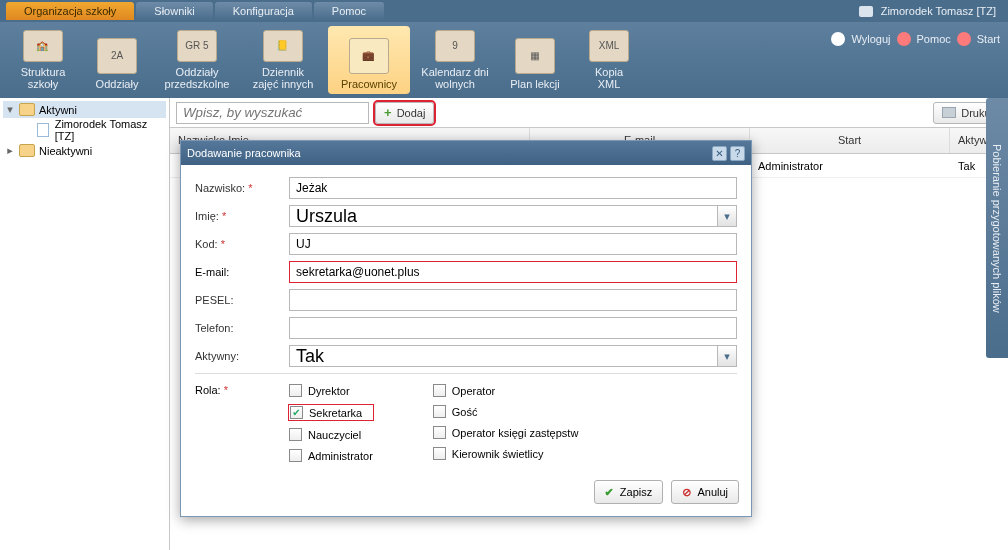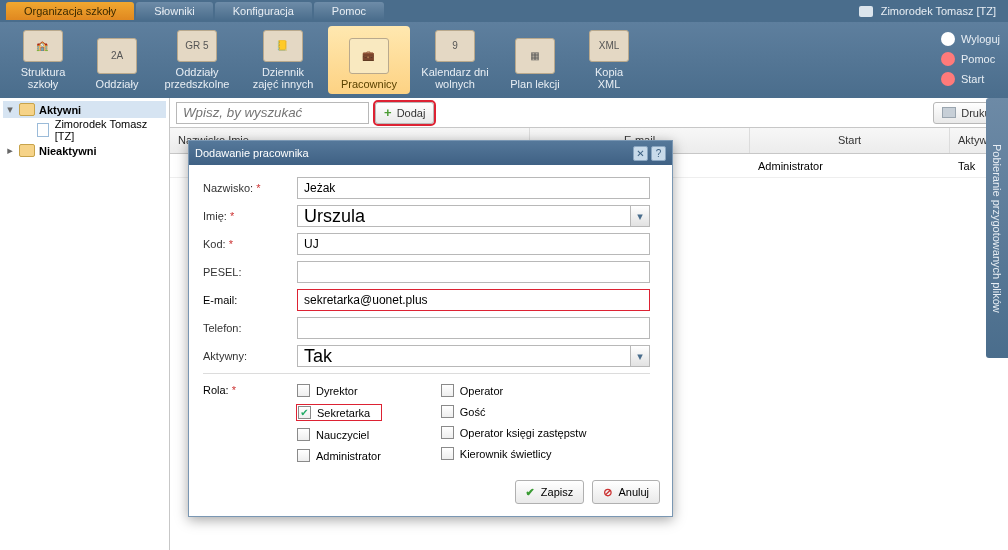--- a/index.html
+++ b/index.html
@@ -15,31 +15,31 @@
   .chat-icon { width: 14px; height: 11px; background: #dbe4ec; border-radius: 2px; display:inline-block; }
 
   
   .ribbon { background: linear-gradient(#5e7f9e,#4a6d8c); height: 76px; display: flex; align-items: center; padding: 0 8px; position:relative; }
   .ribbon-buttons { display:flex; gap:4px; }
   .ribbon-btn { width: 82px; height: 68px; display:flex; flex-direction:column; align-items:center; justify-content:flex-end; padding:4px 2px; border-radius:4px; color:#e8eef4; font-size:11px; text-align:center; line-height:1.1; cursor:pointer; }
   .ribbon-btn.narrow { width:70px; }
   .ribbon-btn.active { background: linear-gradient(#ffe8b0,#fdd283); color:#5a4200; }
   .ribbon-icon { width:40px; height:36px; background:#e4d8c4; border:1px solid #b9a98d; border-radius:3px; margin-bottom:4px; display:flex; align-items:center; justify-content:center; font-size:10px; color:#555; }
   .ribbon-btn.active .ribbon-icon { background:#f9e9c0; }
-  .ribbon-right { position:absolute; right:8px; top:10px; display:flex; flex-direction:column; gap:6px; }
+  .ribbon-right { position:absolute; right:8px; top:10px; display:flex; flex-direction:row; gap:6px; }
   .ribbon-link { display:flex; align-items:center; gap:6px; color:#e8eef4; cursor:pointer; }
   .ribbon-link .lico { width:14px; height:14px; background:#d88; border-radius:50%; display:inline-block; }
 
   
   .main { display:flex; height: calc(550px - 22px - 76px); }
   .tree-panel { width: 210px; border-right:1px solid #c7c7c7; background:#fff; padding:3px; }
   .tree-node { display:flex; align-items:center; gap:4px; padding:2px 2px; cursor:pointer; }
   .tree-node .expander { width:10px; text-align:center; color:#666; }
   .tree-node .folder { width:16px; height:13px; background:#f6d388; border:1px solid #c7a34b; border-radius:2px; display:inline-block; }
-  .tree-node.root > span.label { font-weight:bold; }
+  .tree-node.root > span.label { font-weight:normal; }
   .tree-node.sel { background:#d6e4f2; }
   .tree-child { padding-left:34px; display:flex; align-items:center; gap:6px; }
   .tree-child .doc { width:12px; height:14px; background:#fff; border:1px solid #9bbbd9; display:inline-block; }
 
   .content { flex:1; display:flex; flex-direction:column; position:relative; }
   .toolbar { height:30px; border-bottom:1px solid #c7c7c7; display:flex; align-items:center; padding:3px 6px; gap:6px; background:#fff; }
   .search-input { flex:0 0 190px; height:22px; border:1px solid #b8b8b8; padding:0 6px; color:#999; font-style:italic; }
   .btn { height:22px; border:1px solid #b8b8b8; background:linear-gradient(#fff,#e9e9e9); border-radius:3px; padding:0 8px; display:flex; align-items:center; gap:5px; cursor:pointer; font-size:11px; color:#333; }
   .btn.highlight { outline:2px solid #d23; outline-offset:0; }
   .btn .plus { color:#4a9b33; font-weight:bold; font-size:13px; }
@@ -53,25 +53,25 @@
   .col-rola { flex:0 0 200px; }
   .col-akt { flex:1; }
   .grid-row { height:24px; display:flex; align-items:center; border-bottom:1px solid #eee; }
   .grid-row > div { padding:0 8px; }
   .grid-row .col-nazw, .grid-row .col-em, .grid-row .col-rola, .grid-row .col-akt { border-right:none; }
 
   
   .side-tab { position:absolute; right:0; top:98px; width:22px; height:260px; background:linear-gradient(#6d8aa6,#4a6d8c); color:#e8eef4; writing-mode:vertical-rl; text-orientation:mixed; display:flex; align-items:center; justify-content:center; font-size:11px; border-radius:3px 0 0 3px; cursor:pointer; }
 
   
-  .modal { position:absolute; left:188px; top:140px; width:485px; background:#fff; border:1px solid #7a97b3; box-shadow:0 3px 12px rgba(0,0,0,.35); }
+  .modal { position:absolute; left:180px; top:140px; width:572px; background:#fff; border:1px solid #7a97b3; box-shadow:0 3px 12px rgba(0,0,0,.35); }
   .modal-head { background:linear-gradient(#55789a,#3f6184); color:#fff; height:24px; display:flex; align-items:center; justify-content:space-between; padding:0 6px; }
   .modal-head .icons { display:flex; gap:3px; }
   .modal-head .ib { width:15px; height:15px; background:#c8daea; border:1px solid #8aa6c1; border-radius:2px; color:#3a5e80; font-size:10px; display:flex; align-items:center; justify-content:center; cursor:pointer; }
-  .modal-body { padding:12px 22px 8px 14px; }
+  .modal-body { padding:12px 14px 8px 14px; }
   .field { display:flex; align-items:center; margin-bottom:6px; }
   .field label { flex:0 0 94px; color:#333; }
   .req::after { content:" *"; color:#c33; }
   .field .control { flex:1; height:22px; border:1px solid #b8b8b8; padding:0 6px; font-size:12px; }
   .field.hl .control { border:1px solid #d23; }
   .field.hl label { color:#000; }
   .field .select { display:flex; }
   .field .select input { flex:1; border:1px solid #b8b8b8; border-right:none; height:22px; padding:0 6px; font-size:18px; }
   .field .select .dd { width:20px; height:22px; border:1px solid #b8b8b8; background:linear-gradient(#fff,#e2e2e2); display:flex; align-items:center; justify-content:center; cursor:pointer; color:#4a6d8c; }
   .divider { border-top:1px solid #dcdcdc; margin:6px 0 10px 0; }
@@ -225,27 +225,27 @@
         <label class="req">Imię:</label>
       <div class="select" style="flex:1">
         <input value="Urszula" style="">
         <div class="dd">▾</div>
       </div>
       </div>
     <div class="field">
         <label class="req">Kod:</label>
       <input class="control" value="UJ" style="">
       </div>
-    <div class="field">
-        <label>PESEL:</label>
-      <input class="control" value="" style="">
-      </div>
     <div class="field hl">
         <label>E-mail:</label>
       <input class="control" value="sekretarka@uonet.plus" style="">
+      </div>
+    <div class="field">
+        <label>PESEL:</label>
+      <input class="control" value="" style="">
       </div>
     <div class="field">
         <label>Telefon:</label>
       <input class="control" value="" style="">
       </div>
     <div class="field">
         <label>Aktywny:</label>
       <div class="select" style="flex:1">
         <input value="Tak" style="">
         <div class="dd">▾</div>

